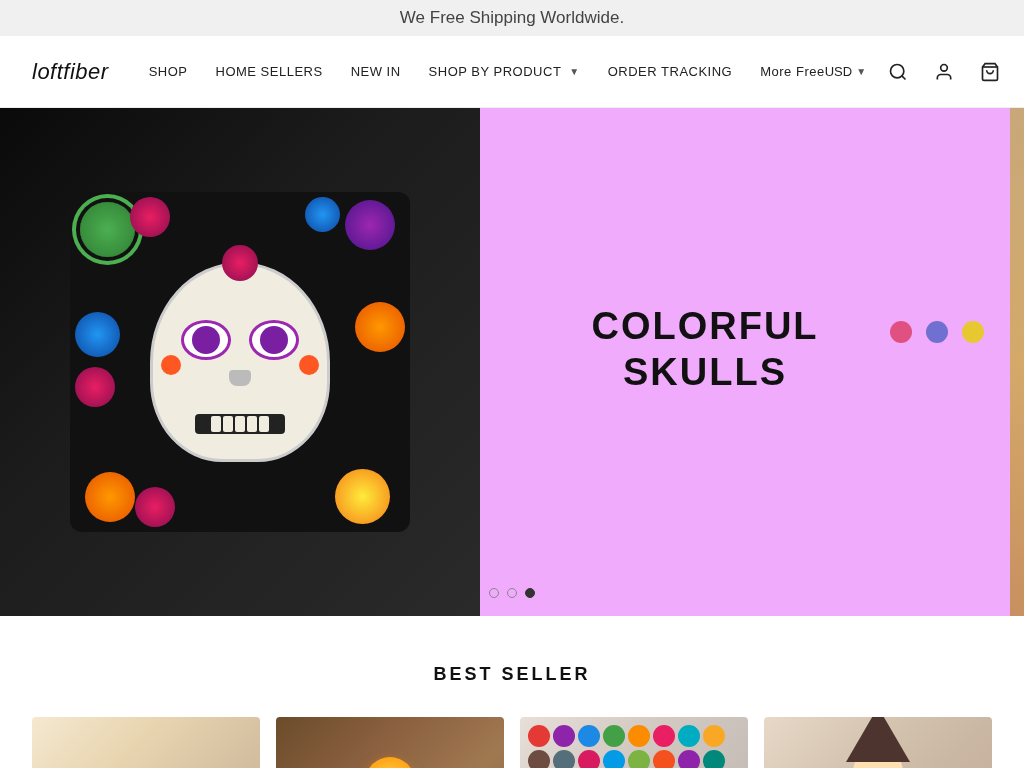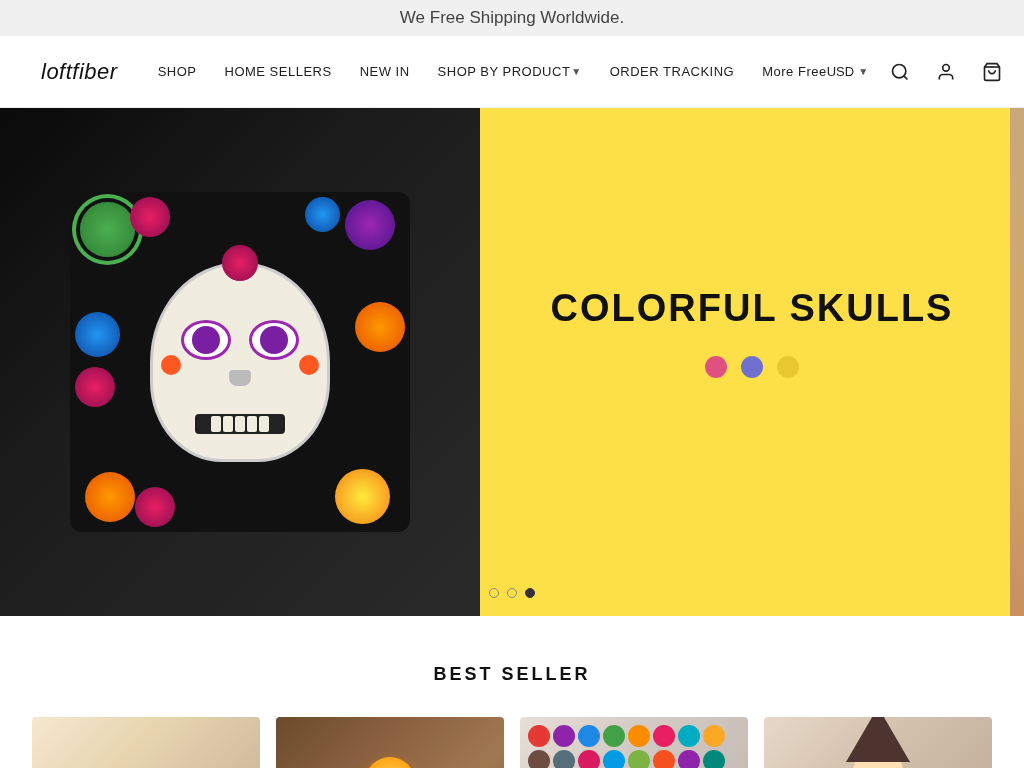--- a/index.html
+++ b/index.html
@@ -11,21 +11,21 @@
       text-align: center;
       padding: 8px 0;
       font-size: 17px;
       color: #444;
     }
 
     
     .header {
       display: flex;
       align-items: center;
-      padding: 0 41px;
+      padding: 0 32px;
       height: 72px;
       border-bottom: 1px solid #eee;
       background: #fff;
     }
     .logo {
       font-size: 22px;
       font-weight: 400;
       color: #111;
       letter-spacing: 0.5px;
       margin-right: 40px;
@@ -42,21 +42,21 @@
       font-size: 13px;
       color: #222;
       text-decoration: none;
       letter-spacing: 0.5px;
       white-space: nowrap;
       cursor: pointer;
     }
     .nav-link-dropdown {
       display: flex;
       align-items: center;
-      gap: 1px;
+      gap: 8px;
     }
     .chevron-down {
       font-size: 10px;
       color: #555;
     }
     .nav-actions {
       display: flex;
       align-items: center;
       gap: 18px;
       margin-left: auto;
@@ -111,24 +111,24 @@
       left: 50%;
       transform: translate(-50%, -50%);
       width: 340px;
       height: 340px;
       background: #111;
       border-radius: 12px;
     }
     .hero-text-section {
       flex: 1;
       display: flex;
-      flex-direction: column;
+      flex-direction: row;
       justify-content: center;
       align-items: center;
-      background: #fde047;
+      background: #f0abfc;
       padding: 40px 40px;
       text-align: center;
     }
     .hero-title {
       font-size: 38px;
       font-weight: 700;
       color: #111;
       letter-spacing: 2px;
       line-height: 1.2;
       text-transform: uppercase;

